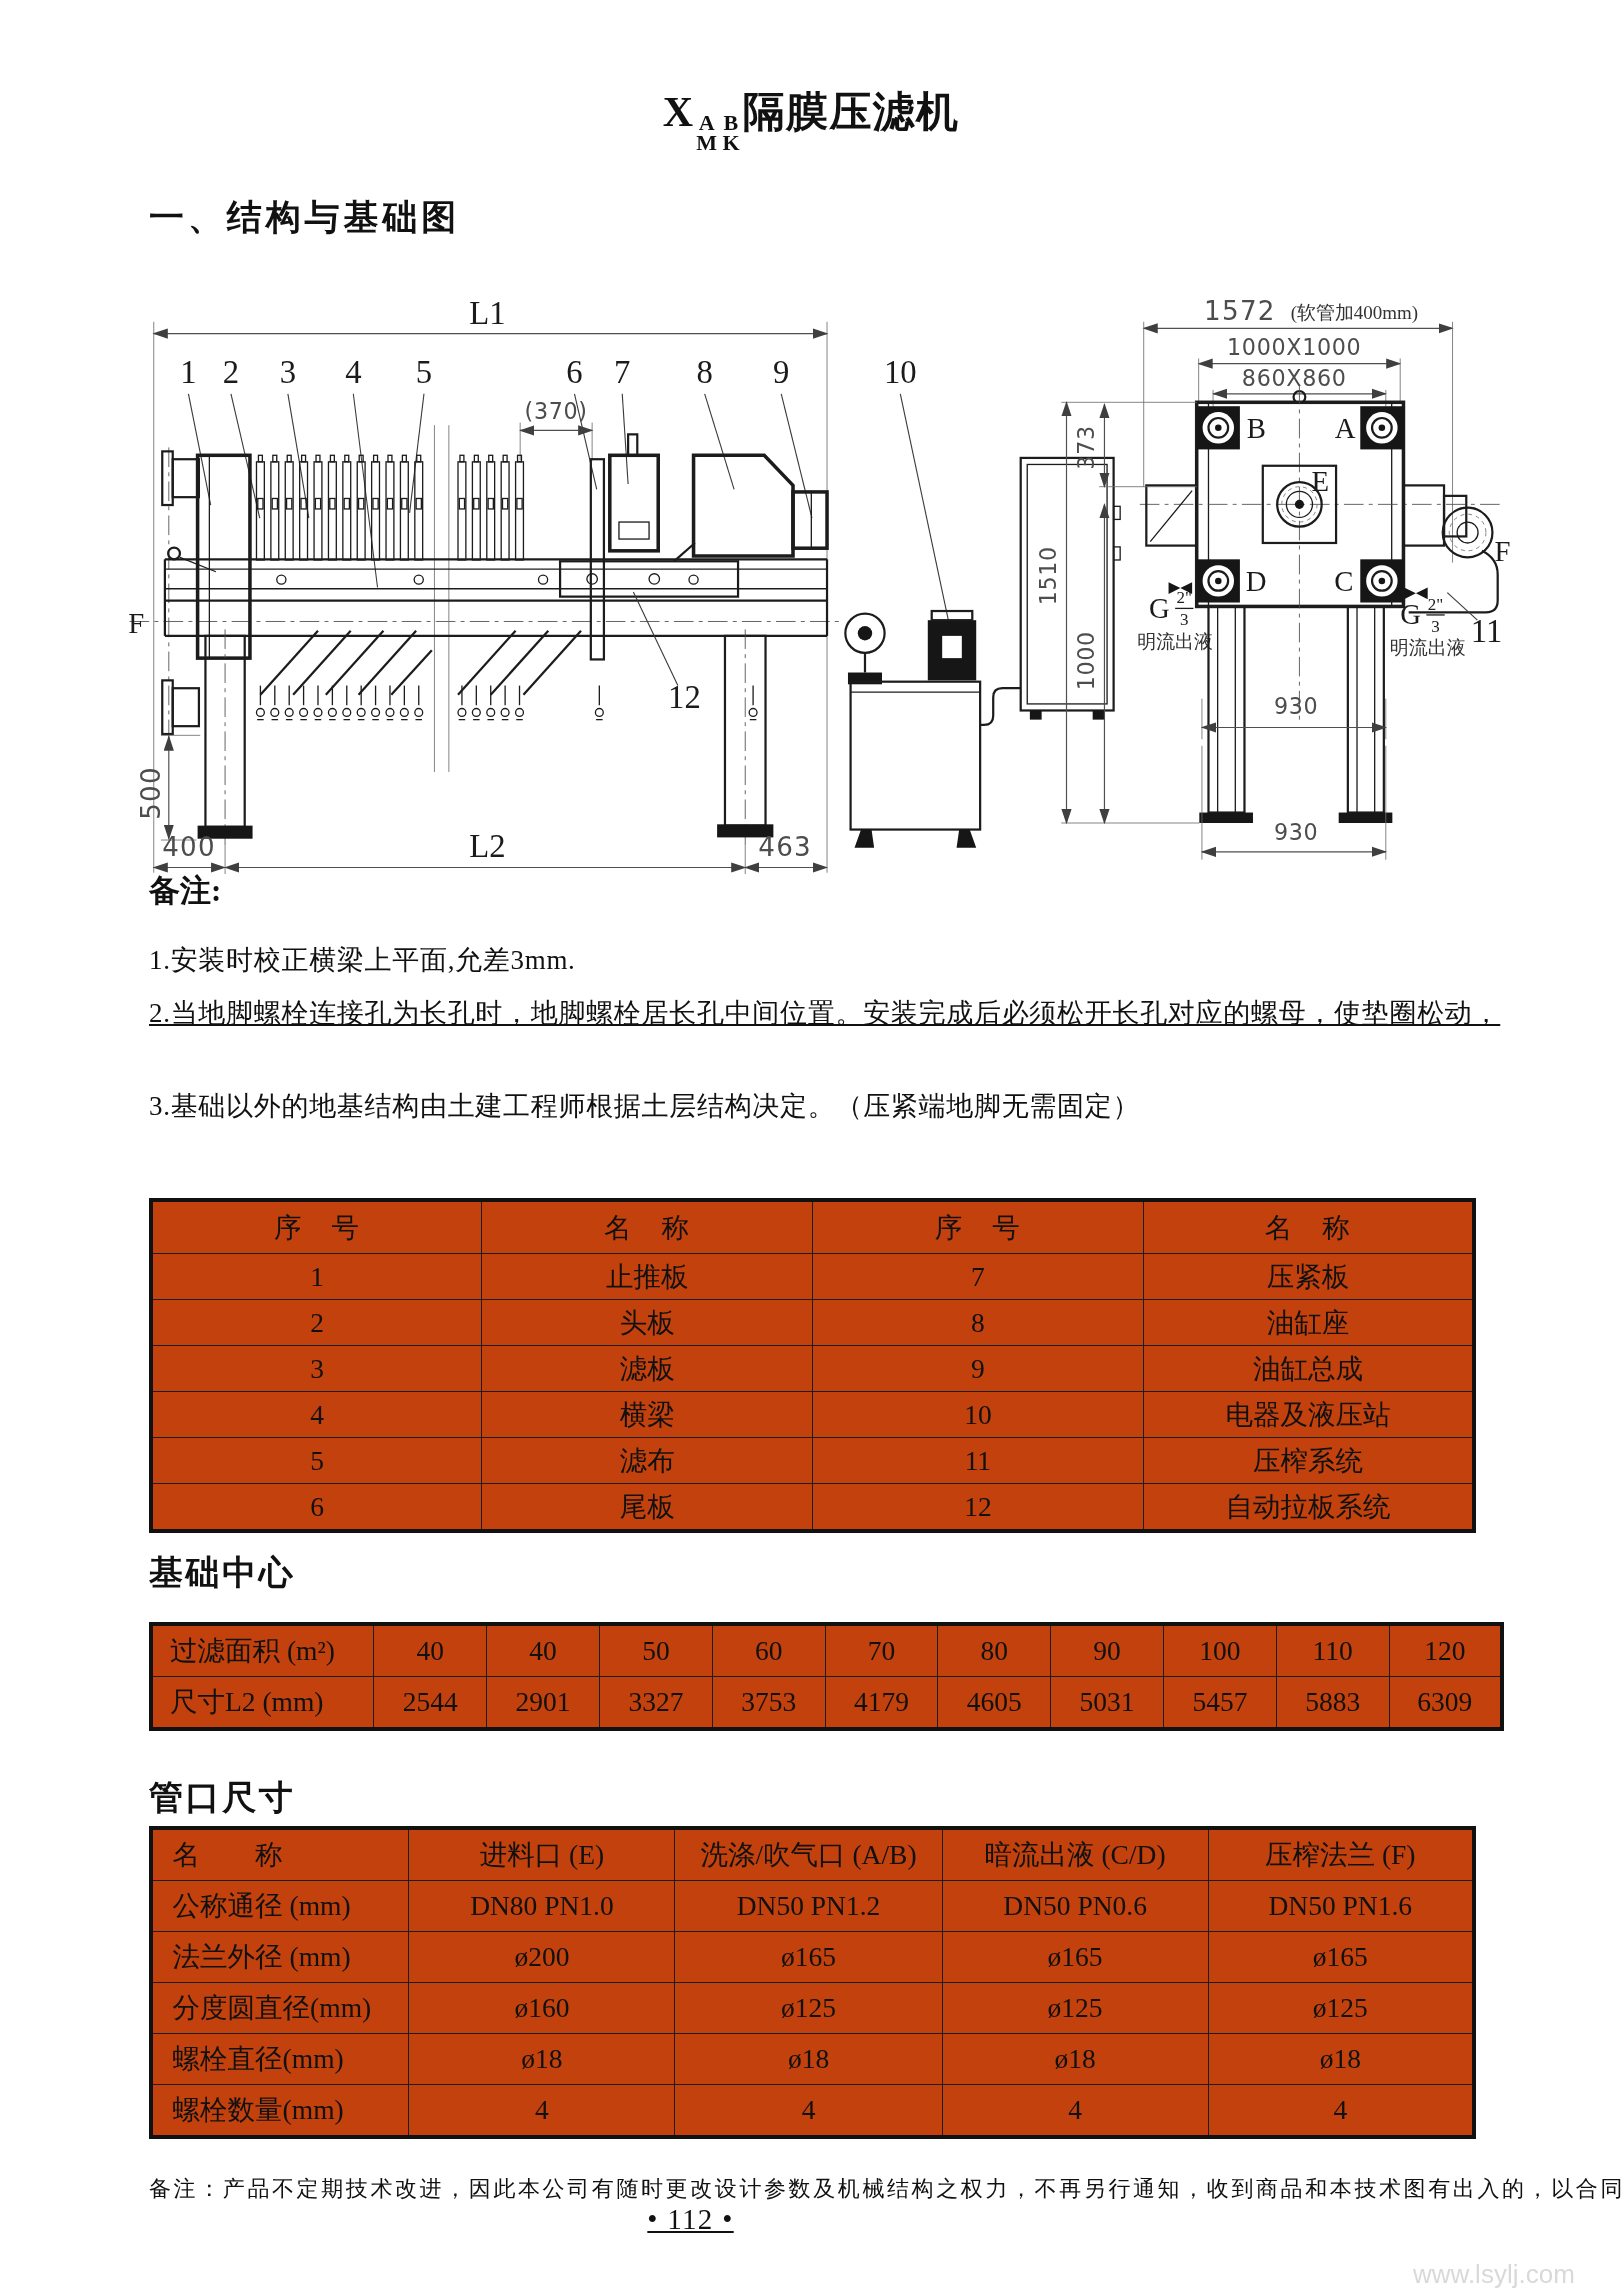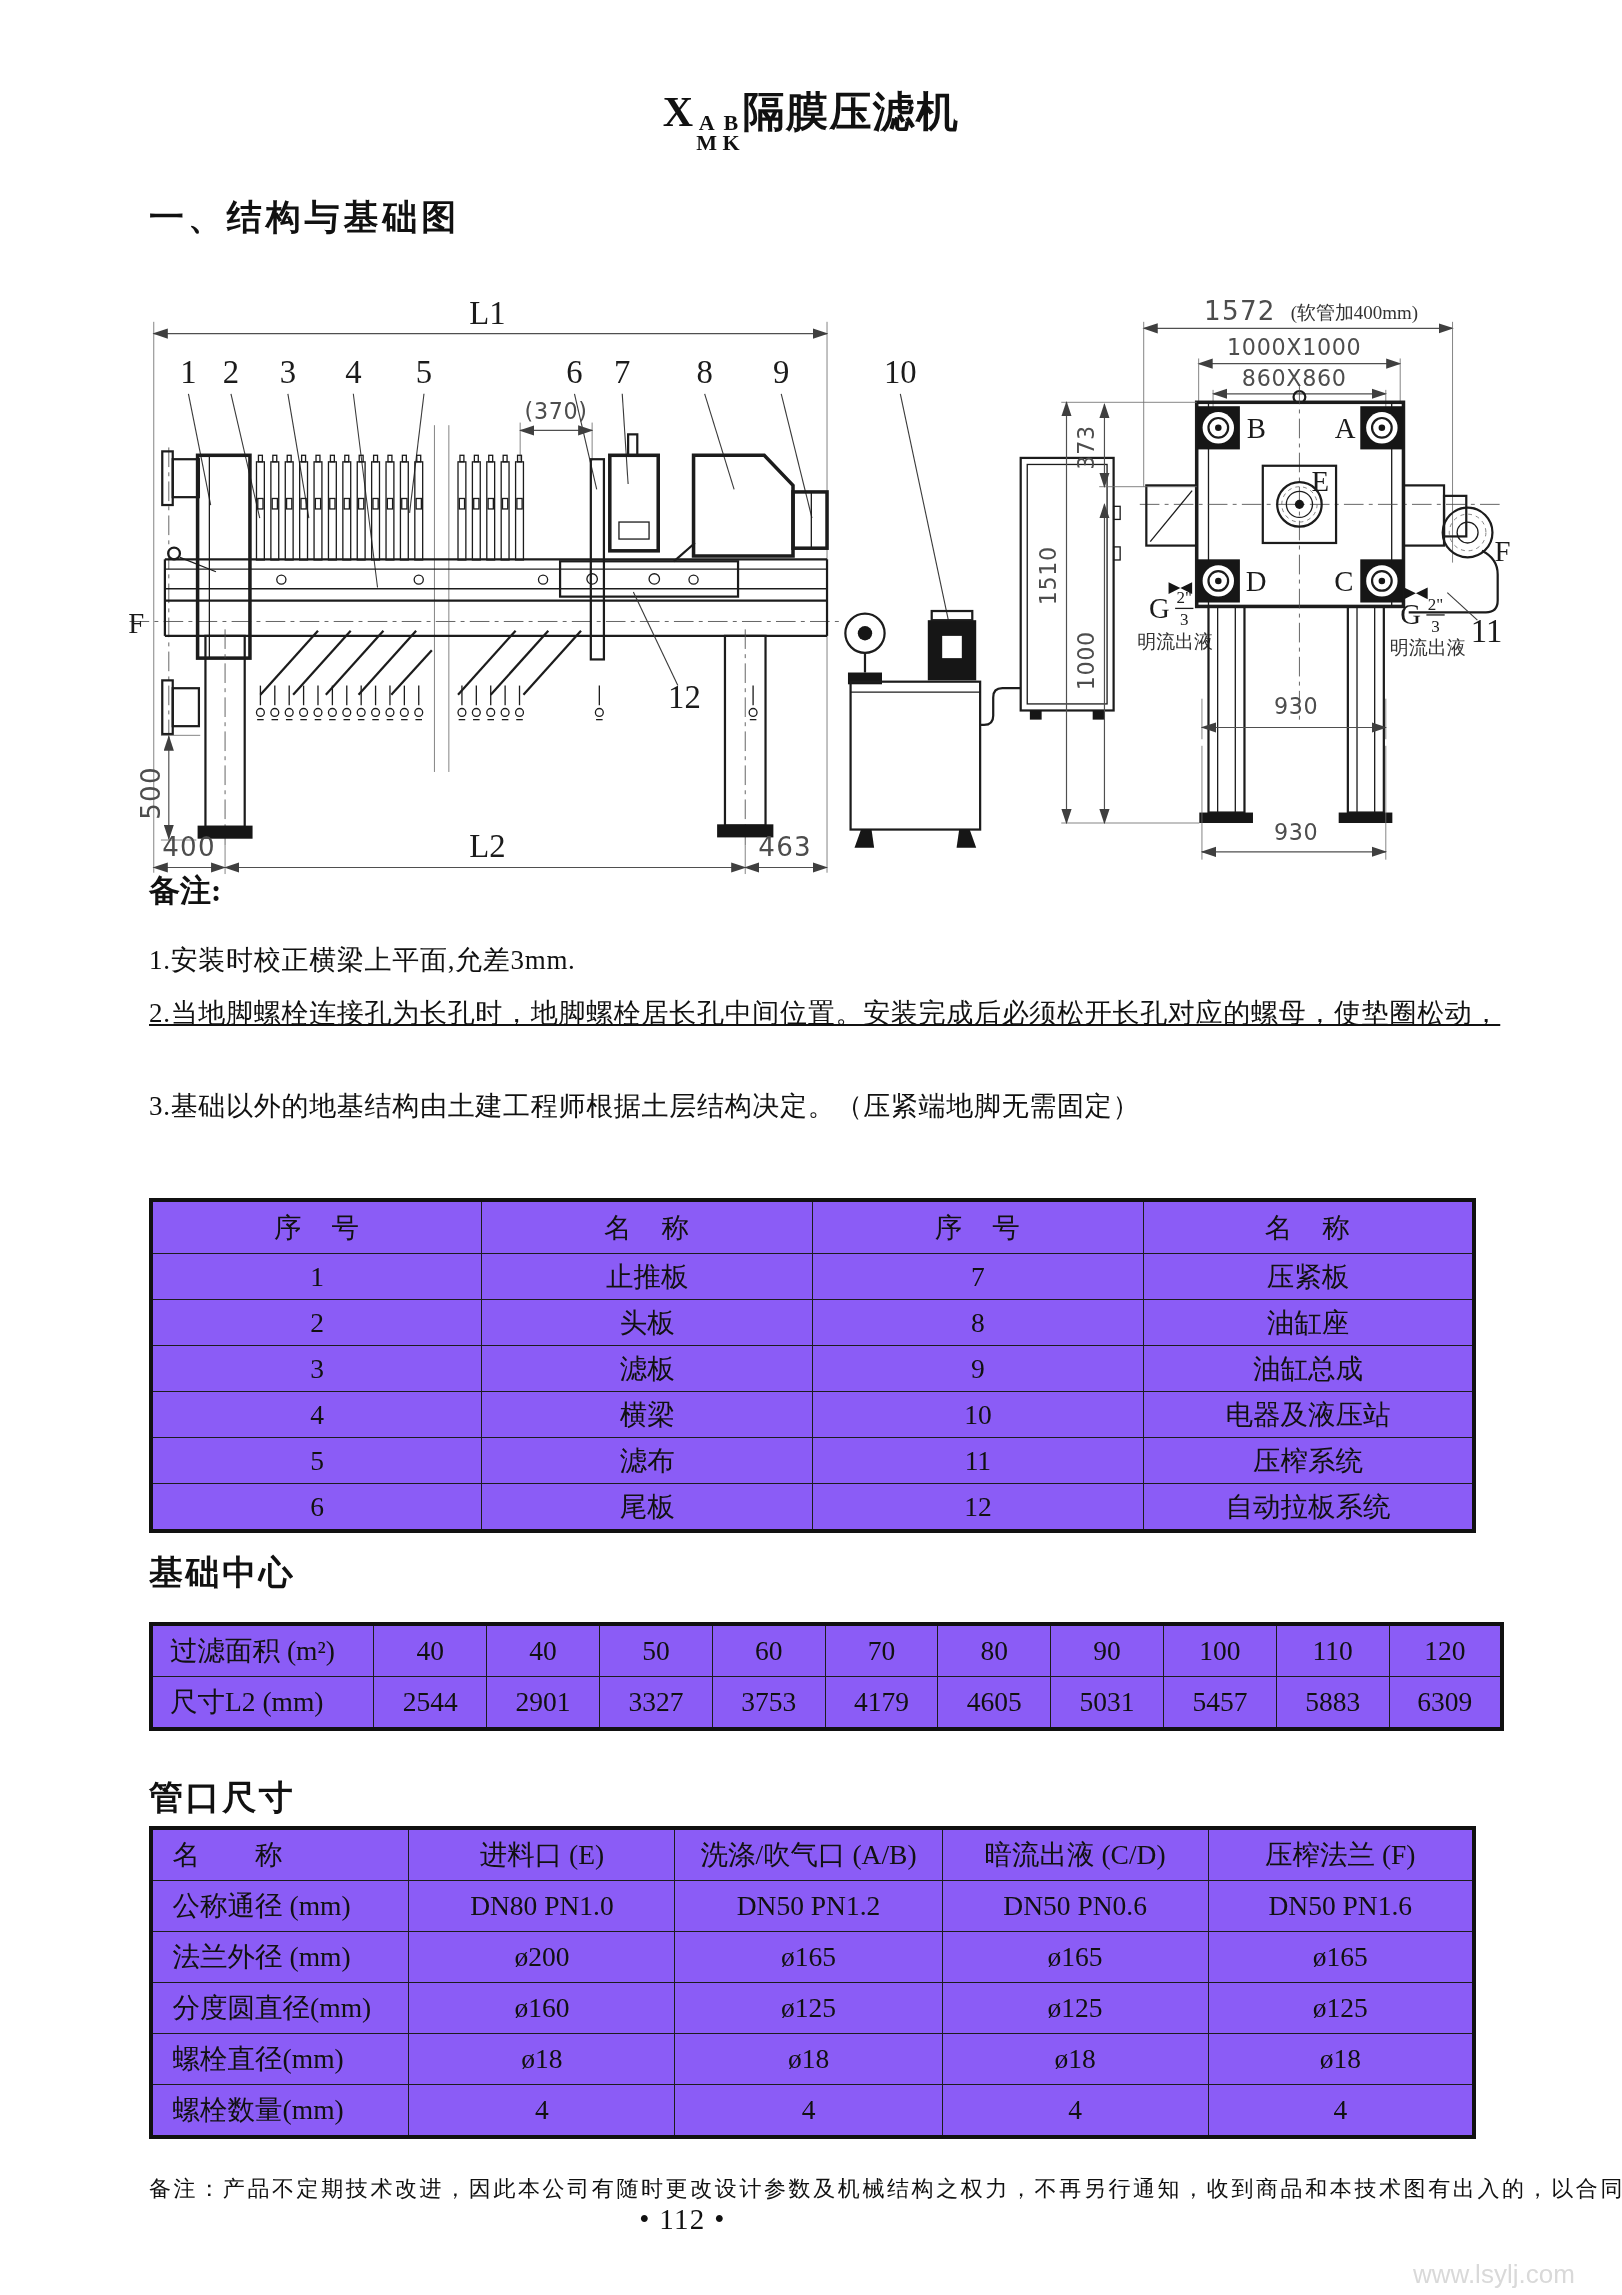--- a/index.html
+++ b/index.html
@@ -13,37 +13,37 @@
                 font-size:22px;font-weight:700;margin:0 2px;}
   #section-heading{top:194px;left:149px;font-size:35px;font-weight:700;letter-spacing:3.9px;}
   #notes-heading{top:870px;left:149px;font-size:31px;font-weight:700;}
   .note-line{left:149px;font-size:27px;letter-spacing:0.7px;white-space:nowrap;}
   #note-1{top:942px;} #note-2{top:995px;text-decoration:underline;} #note-2b{top:1042px;left:191px;} #note-3{top:1088px;}
   .tbl-heading{font-size:34px;font-weight:700;letter-spacing:2.6px;}
   #foundation-heading{top:1550px;left:149px;}
   #pipe-heading{top:1775px;left:149px;}
 
   
-  table{border-collapse:collapse;table-layout:fixed;background:#8b5cf6;padding-left:45px;}
+  table{border-collapse:collapse;table-layout:fixed;background:#c2410c;padding-left:45px;}
   td,th{border:1.6px solid #1d1d1d;font-weight:normal;text-align:center;font-size:27.5px;
         font-family:"Liberation Serif","DejaVu Serif",serif;padding:0;}
   .outer{border:4.6px solid #111;}
   #parts-table{top:1198px;left:149px;width:1327px;height:322px;}
   #parts-table th{height:51px;letter-spacing:1.3px;}
   #parts-table td{height:45px;}
   #foundation-table{top:1622px;left:149px;width:1355px;height:101px;}
   #foundation-table td{height:50px;}
   #foundation-table td.lbl{text-align:left;padding-left:17px;}
   #pipe-table{top:1826px;left:149px;width:1327px;height:302px;}
   #pipe-table td,#pipe-table th{height:50px;}
   #pipe-table .lbl{text-align:left;padding-left:19.6px;}
 
   
   #footer-note{top:2174px;left:149px;font-size:22px;letter-spacing:2.6px;white-space:nowrap;}
-  #page-number{top:2203px;left:4px;width:1357px;text-align:center;font-size:29px;letter-spacing:1.3px;}
+  #page-number{top:2203px;left:12px;width:1357px;text-align:center;font-size:29px;letter-spacing:1.3px;text-decoration:underline;}
   #watermark{top:2259px;left:1413px;font-size:26px;color:#d9d9d9;
              font-family:"Liberation Sans","DejaVu Sans",sans-serif;}
 
   
   #drawing{top:281px;left:0;}
   svg .t1{stroke:#1c1c1c;stroke-width:2;fill:none}
   svg .t2{stroke:#1c1c1c;stroke-width:3.4;fill:none}
   svg .t3{stroke:#1c1c1c;stroke-width:5.4;fill:none}
   svg .dl{stroke:#4f4f4f;stroke-width:1.8;fill:none}
   svg .xl{stroke:#6f6f6f;stroke-width:1.3;fill:none}

